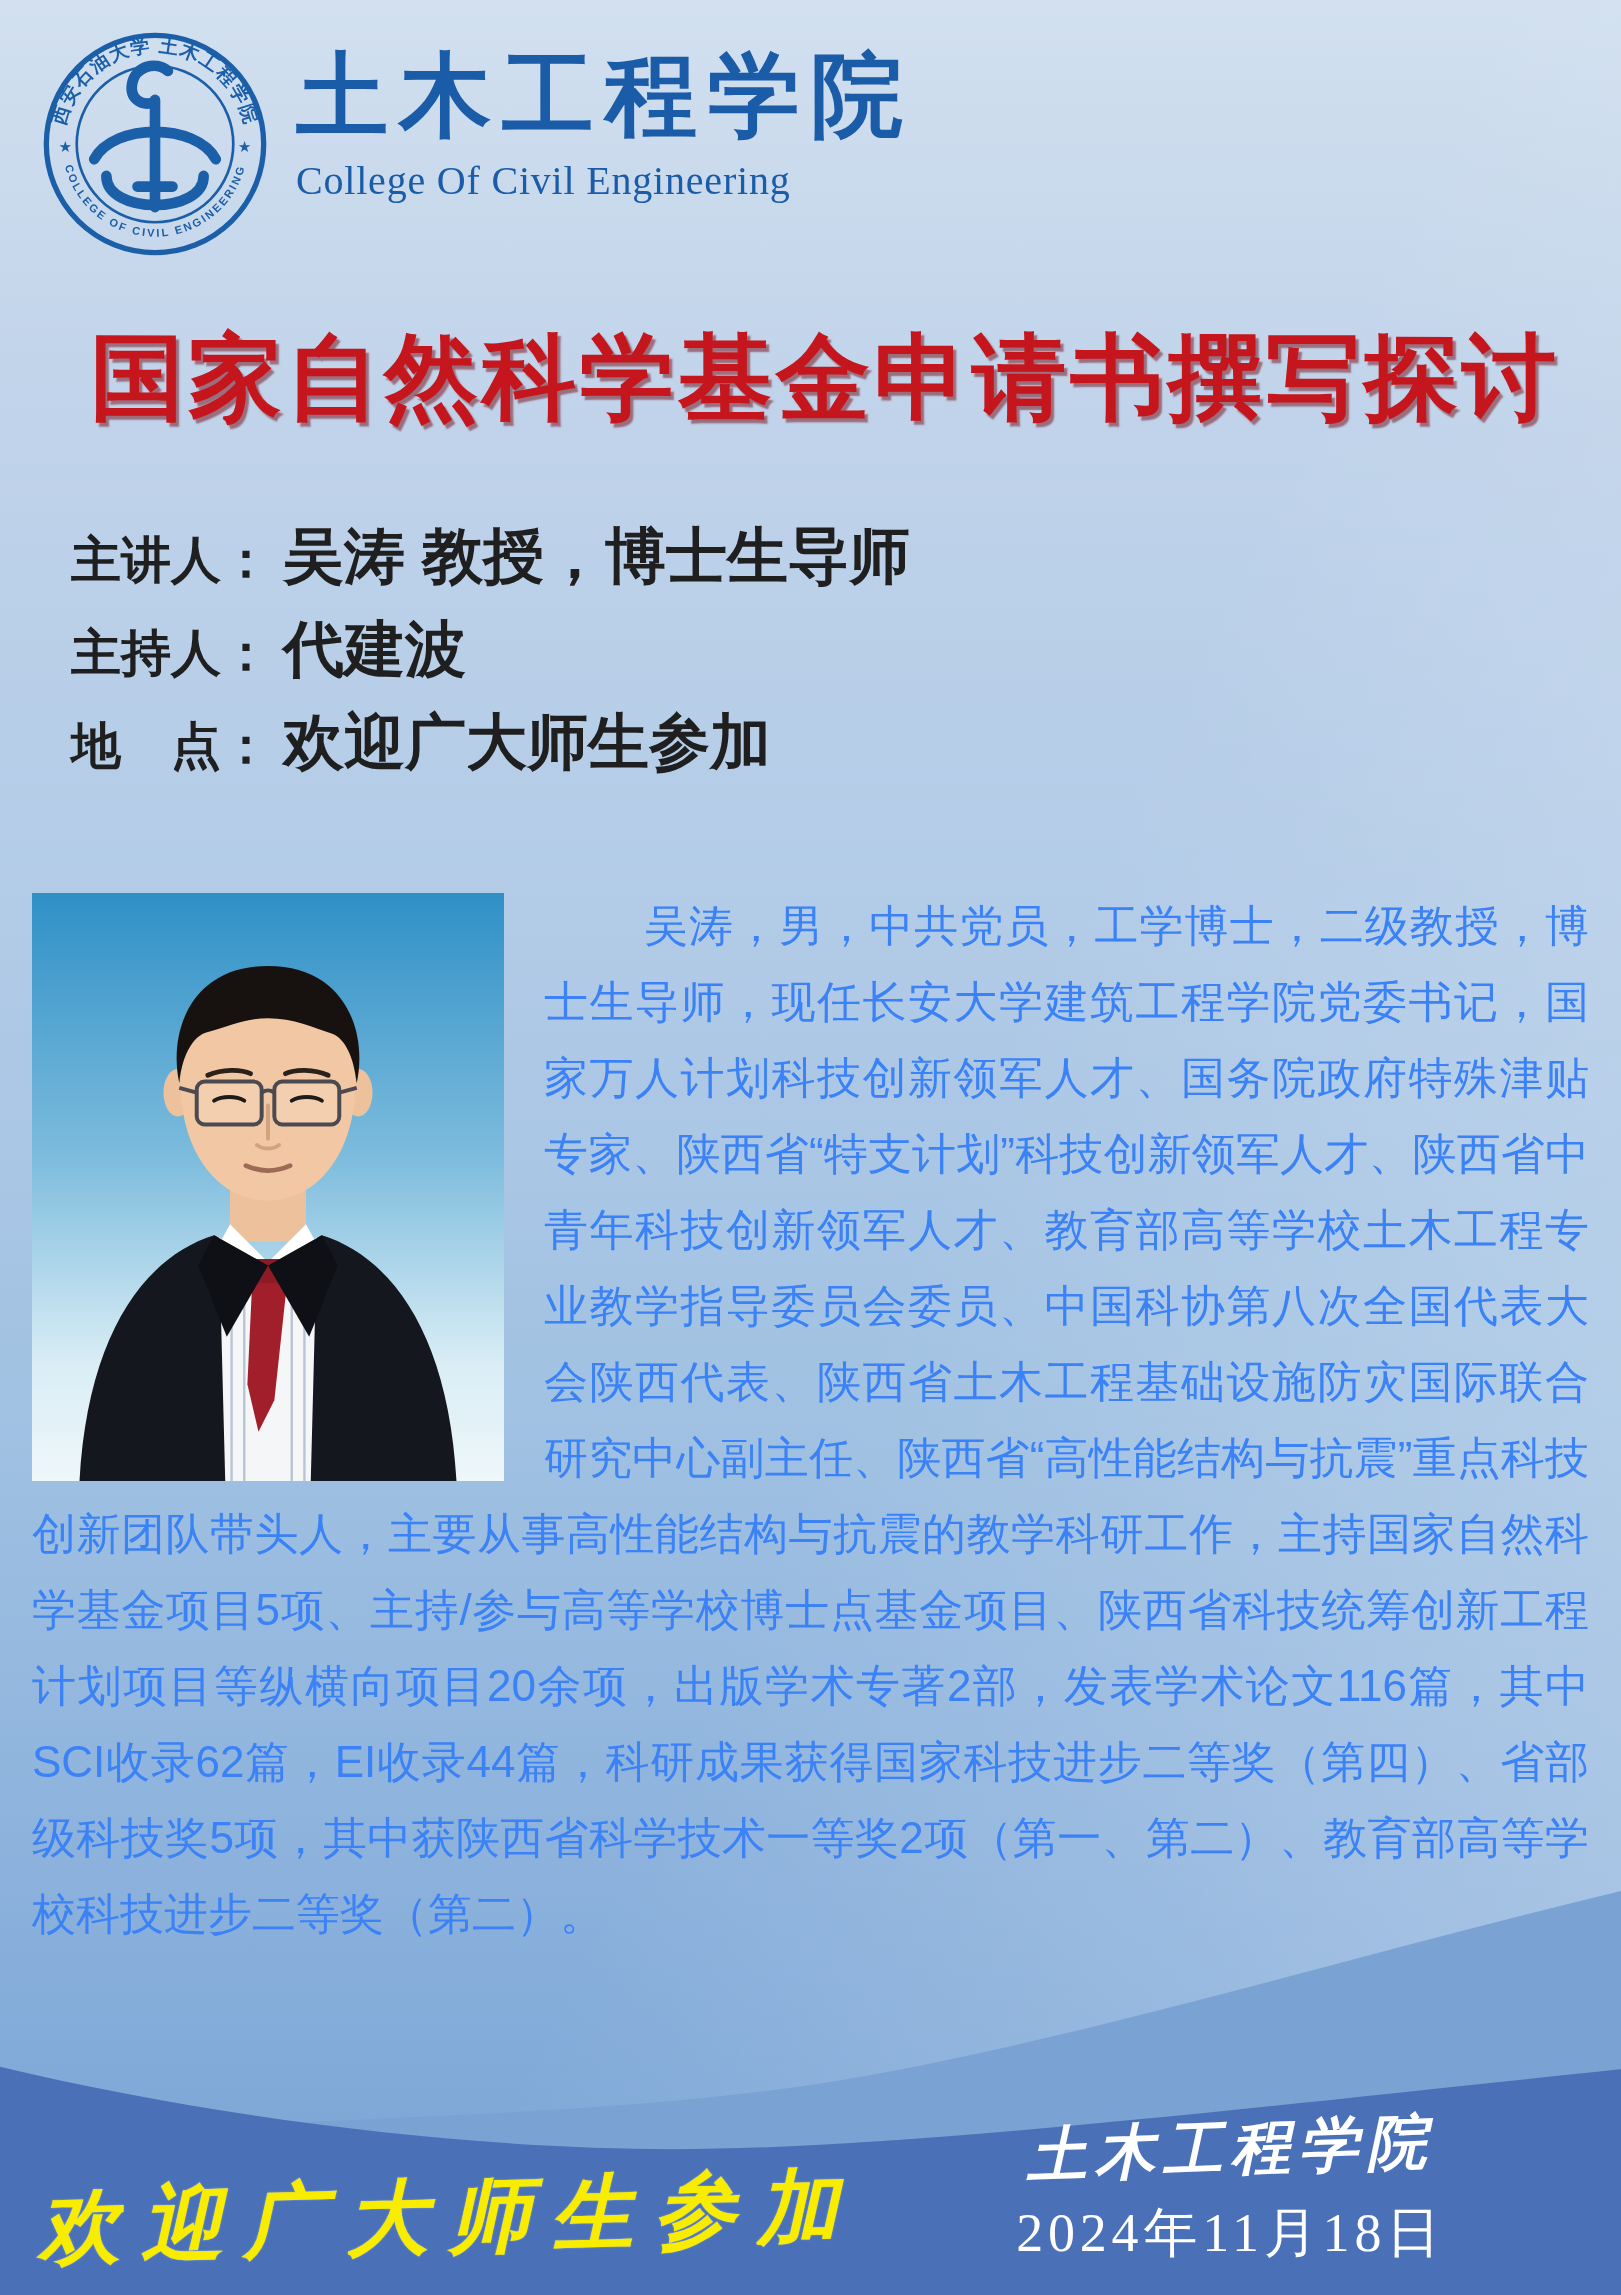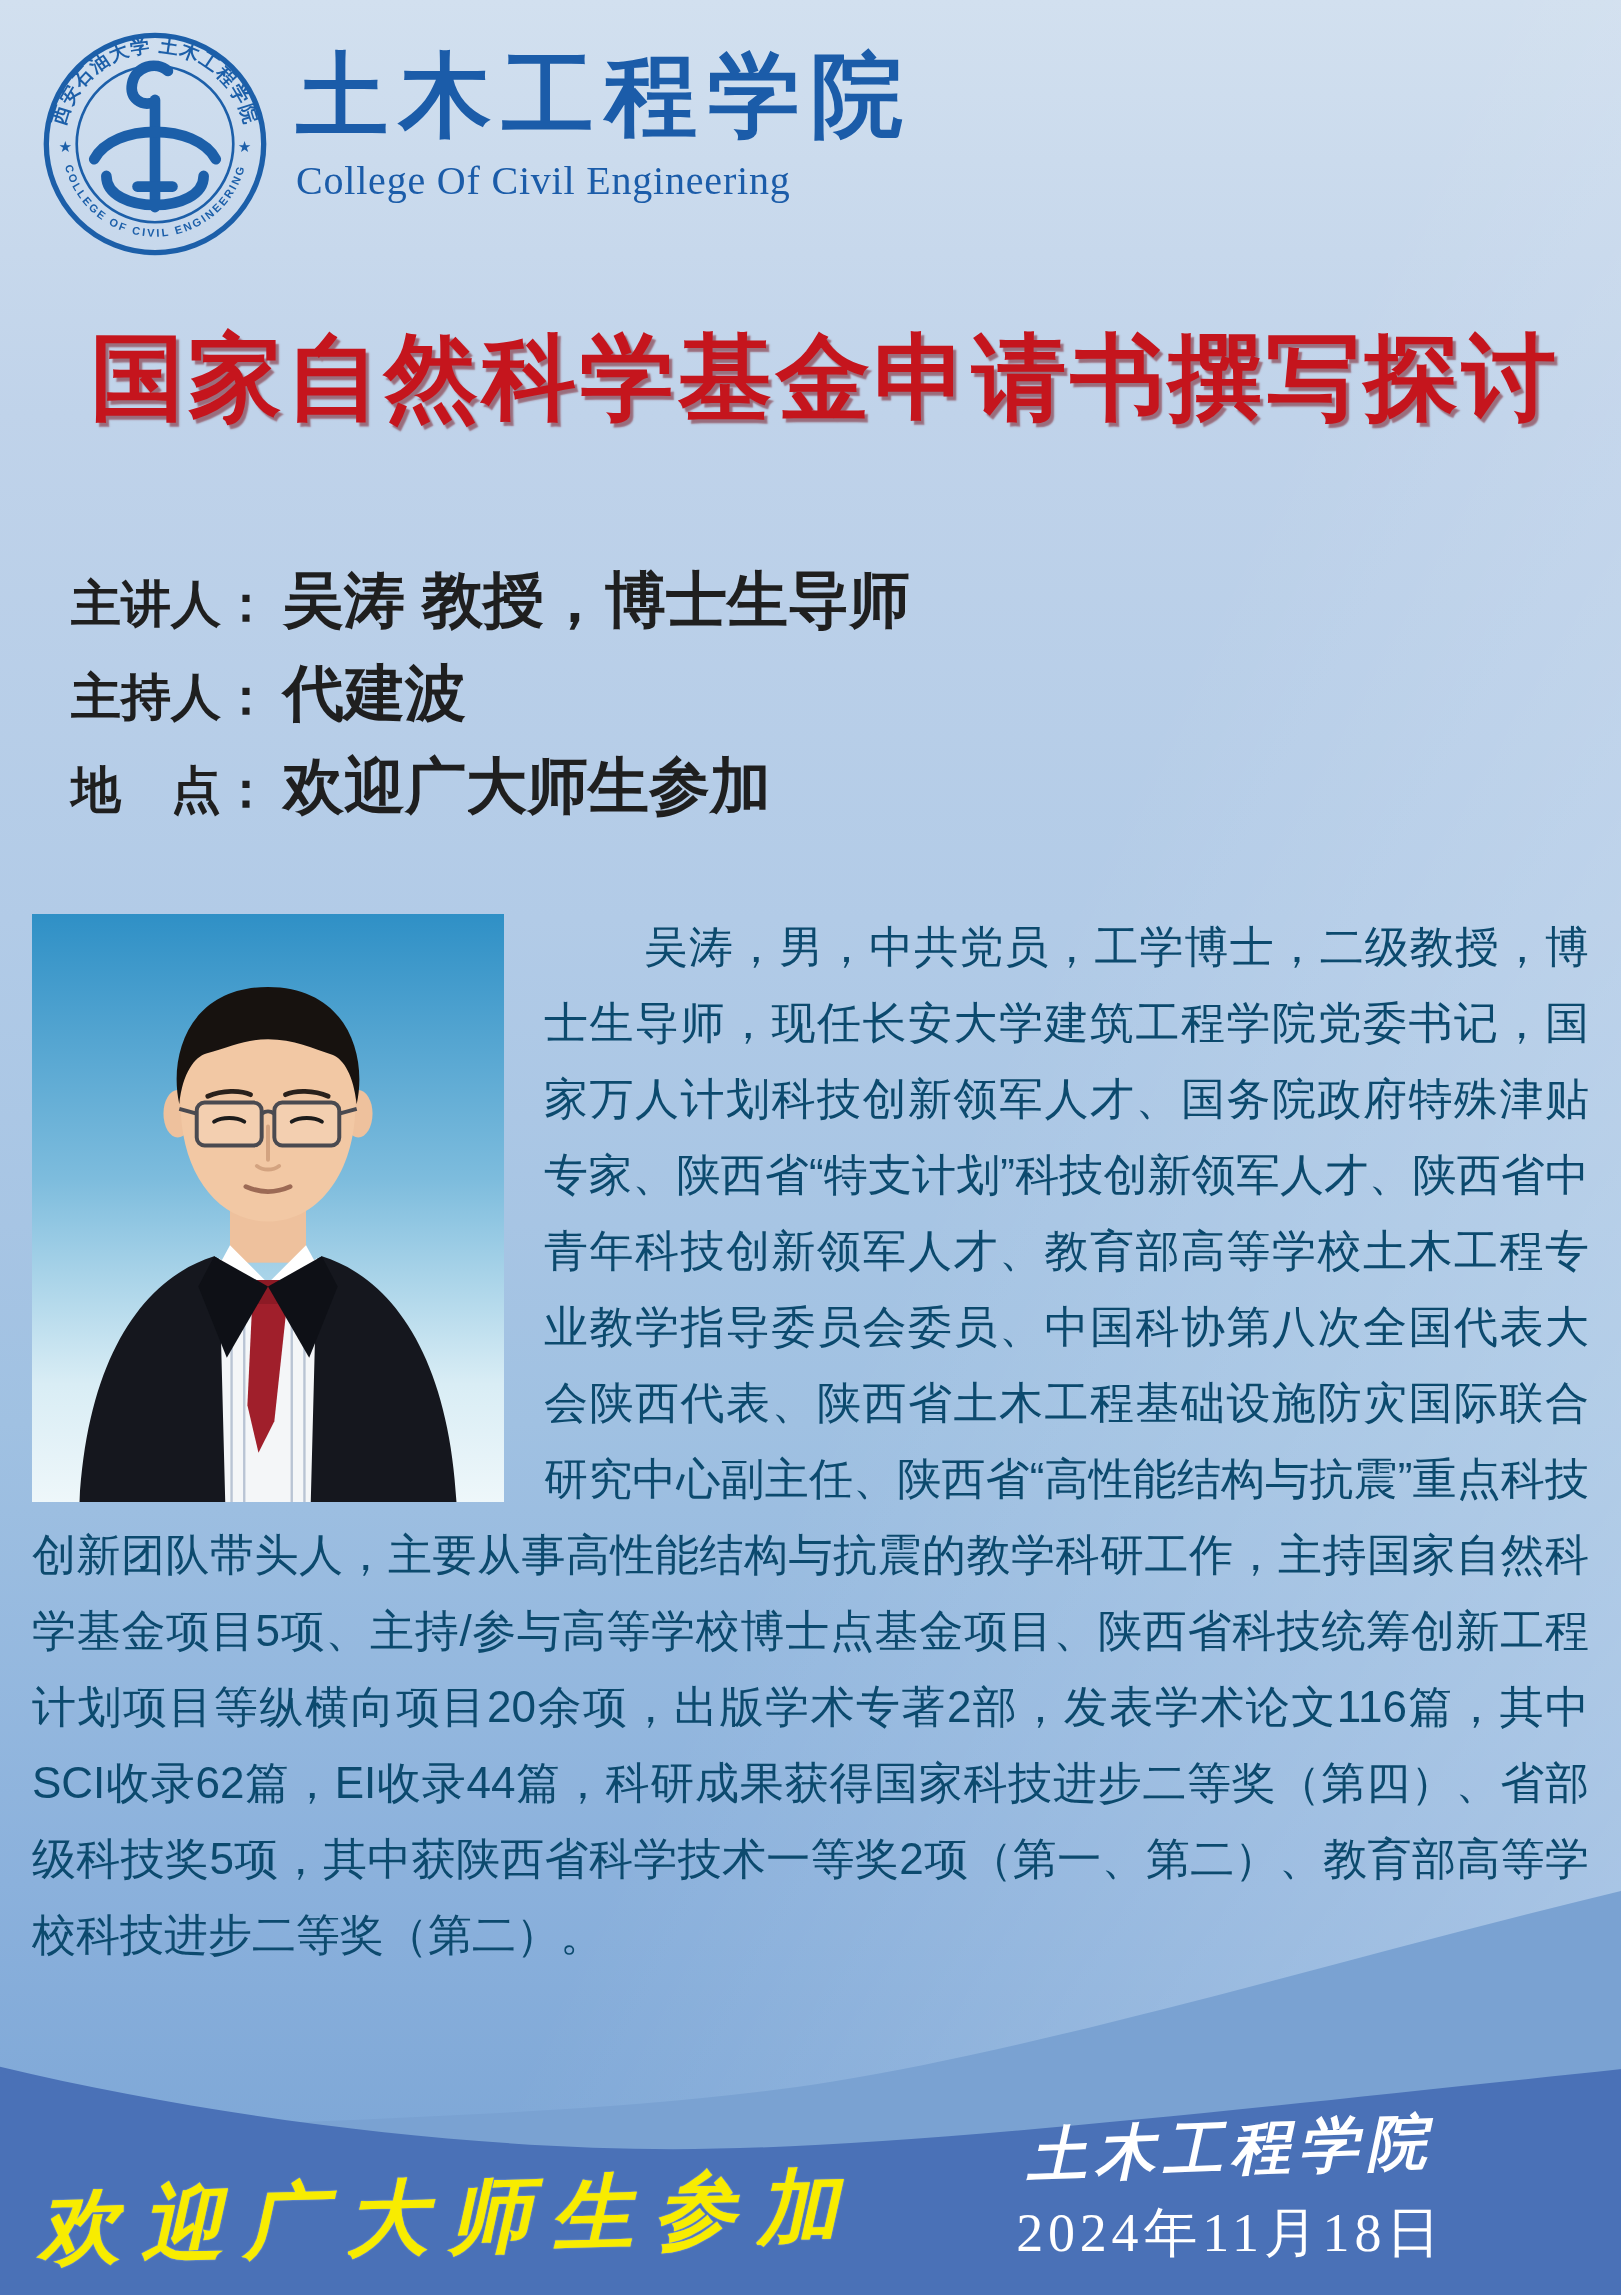--- a/index.html
+++ b/index.html
@@ -33,29 +33,29 @@
   .main-title {
     position:absolute; left:0; right:0; top:315px;
     text-align:center;
     font-size:94px; font-weight:900; color:#c5151d;
     letter-spacing:4px; white-space:nowrap;
     text-shadow:3.2px 4px 1.6px rgba(115,8,16,0.5);
     padding-left:28px;
   }
 
   
-  .info { position:absolute; left:71px; top:516px;margin-top:44px; }
+  .info { position:absolute; left:71px; top:516px; }
   .info-row { display:flex; align-items:baseline; height:93px; font-weight:700; color:#1f1f1f; }
   .info-label { font-size:50px; width:212px; flex:0 0 auto; }
   .info-value { font-size:61px; }
 
   
   .bio {
-    position:absolute; left:32px; right:33px; top:909px;
-    font-size:44px; line-height:76px; color:#0c4a6e;
+    position:absolute; left:32px; right:33px; top:888px;
+    font-size:44px; line-height:76px; color:#3b82f6;
     text-align:justify;
   }
   .photo-float {
     float:left; width:472px; height:588px;
     margin:4.8px 40px 9.5px 0;
     background:#fff;
   }
   .photo-svg { width:100%; height:100%; display:block; }
   .bio-text { text-indent:100px; }
 

